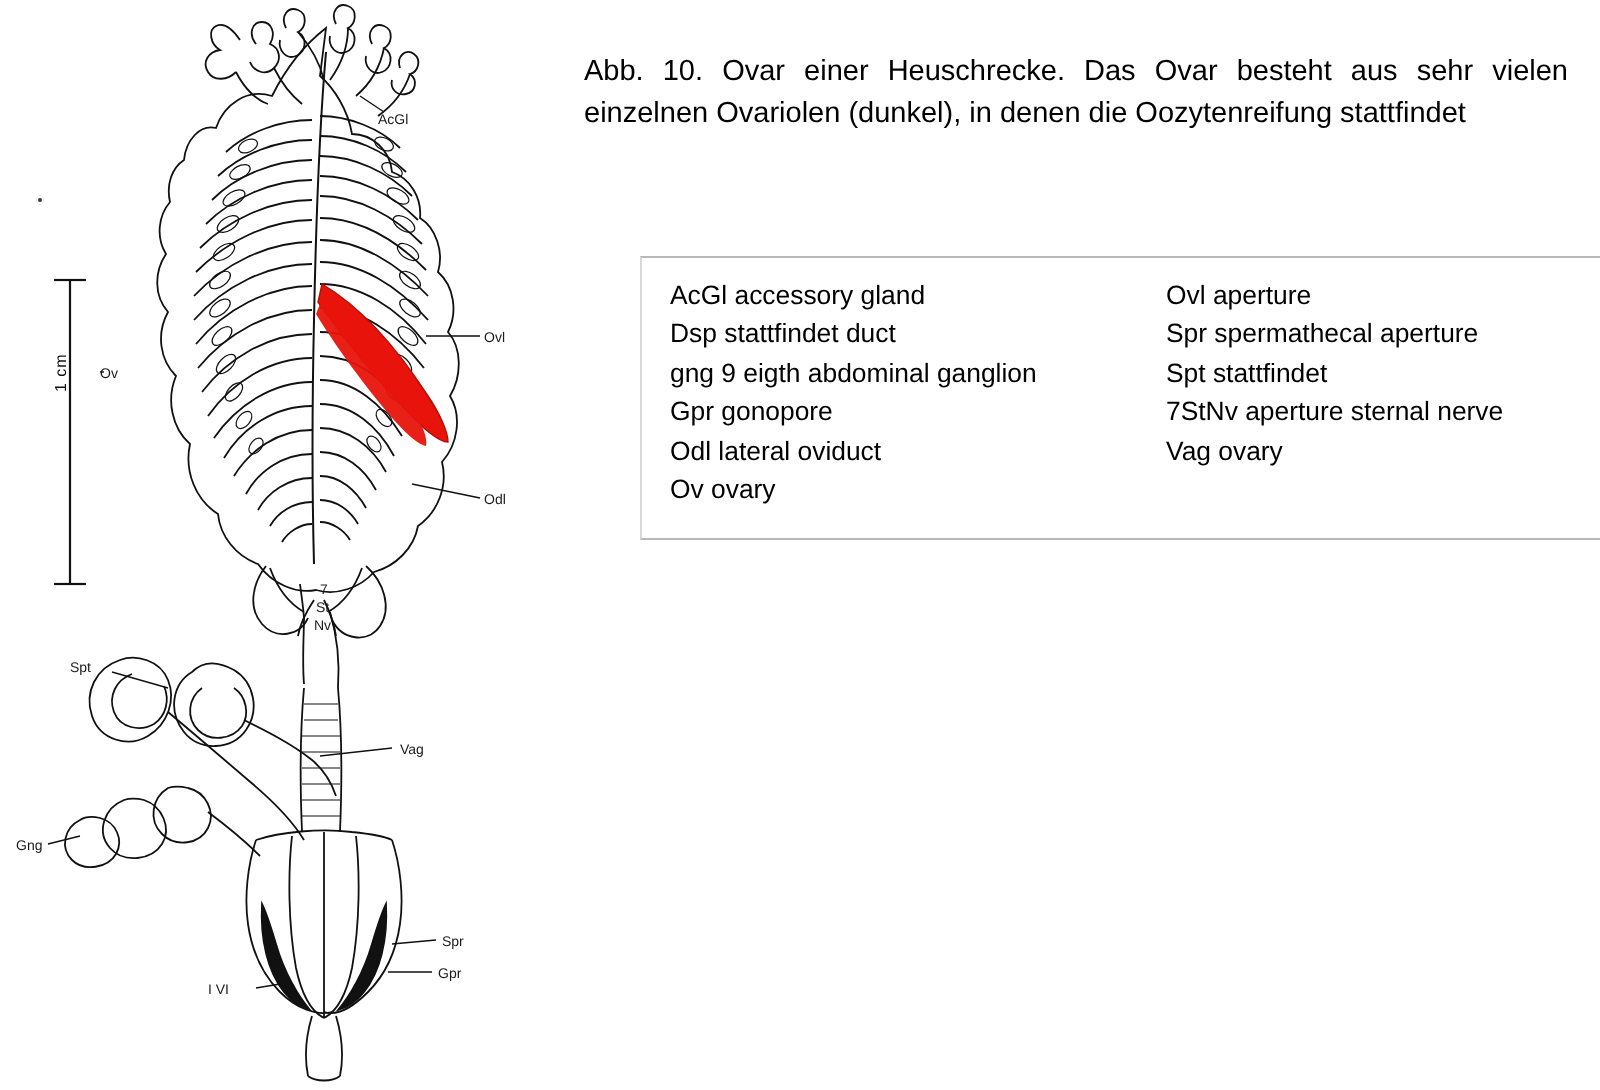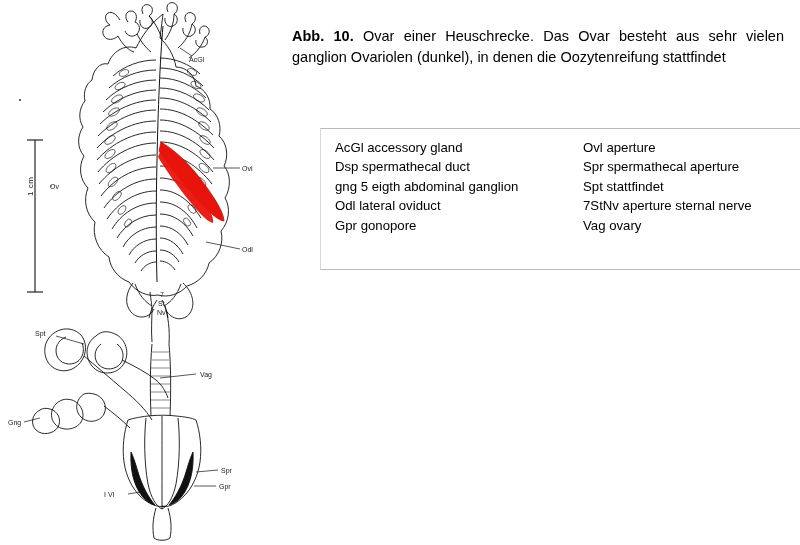--- a/index.html
+++ b/index.html
@@ -46,21 +46,21 @@
     position: absolute;
     left: 292px;
     top: 26px;
     width: 492px;
     font-size: 14.5px;
     line-height: 1.42;
     text-align: justify;
     color: #000;
   }
   #caption .abb {
-    font-weight: bold;
+    font-weight: normal;
   }
 
   
   #legend-box {
     position: absolute;
     left: 292px;
     top: 128px;
     width: 562px;
     height: 142px;
     background: #fff;
@@ -321,30 +321,31 @@
     <text class="fig-lbl" x="8" y="425">Gng</text>
     <text class="fig-lbl" x="221" y="473">Spr</text>
     <text class="fig-lbl" x="219" y="489">Gpr</text>
     <text class="fig-lbl" x="104" y="497">I VI</text>
   </svg>
 
   <div class="scale-label">1 cm</div>
 </div>
 
 <div id="caption">
-  <span class="abb">Abb. 10.</span><span> Ovar einer Heuschrecke. Das Ovar besteht aus sehr vielen ganglion Ovariolen (dunkel), in denen die Oozytenreifung stattfindet</span>
+  <span class="abb">Abb. 10.</span><span> Ovar einer Heuschrecke. Das Ovar besteht aus sehr vielen einzelnen Ovariolen (dunkel), in denen die Oozytenreifung stattfindet</span>
 </div>
 
 <div id="legend-box">
   <div class="legend-col col-a">
     <div class="legend-item">AcGl accessory gland</div>
-    <div class="legend-item">Dsp spermathecal duct</div>
-    <div class="legend-item">gng 5 eigth abdominal ganglion</div>
+    <div class="legend-item">Dsp stattfindet duct</div>
+    <div class="legend-item">gng 9 eigth abdominal ganglion</div>
+    <div class="legend-item">Gpr gonopore</div>
     <div class="legend-item">Odl lateral oviduct</div>
-    <div class="legend-item">Gpr gonopore</div>
+    <div class="legend-item">Ov ovary</div>
   </div>
   <div class="legend-col col-b">
     <div class="legend-item">Ovl aperture</div>
     <div class="legend-item">Spr spermathecal aperture</div>
     <div class="legend-item">Spt stattfindet</div>
     <div class="legend-item">7StNv aperture sternal nerve</div>
     <div class="legend-item">Vag ovary</div>
   </div>
 </div>
 

